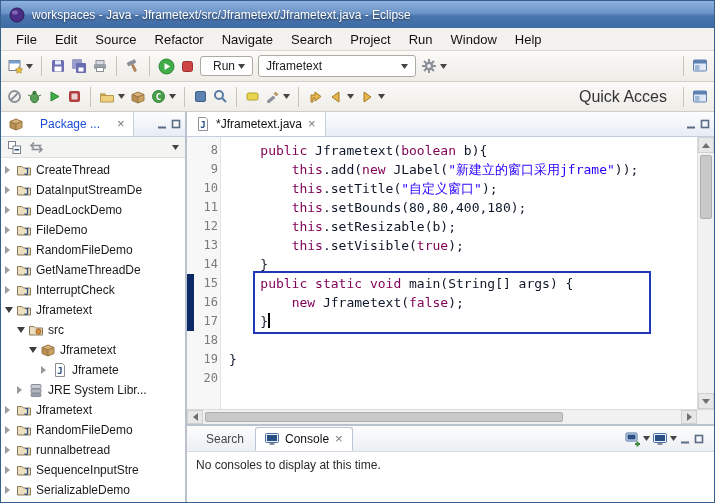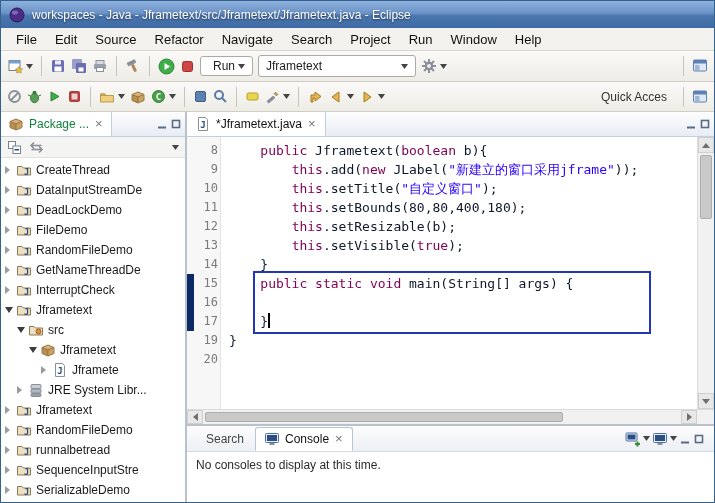--- a/index.html
+++ b/index.html
@@ -16,27 +16,27 @@
   
   .toolbar{display:flex;align-items:center;gap:5px;padding:0 6px;background:linear-gradient(#fbfaf8,#eeece6);border-bottom:1px solid #d2cec6}
   .tb1{flex:0 0 31px}
   .tb2{flex:0 0 30px}
   .tgroup{display:flex;align-items:center;gap:5px}
   .sep{width:1px;height:20px;background:#c8c4bb;margin:0 3px;flex:0 0 auto}
   .ticon{display:inline-flex;align-items:center;justify-content:center;line-height:0}
   .caretw{margin-left:-2px}
   .launch-btn{display:flex;align-items:center;gap:5px;background:#fff;border:1px solid #aeaaa1;border-radius:3px;padding:2px 7px;font-size:12px;color:#222;white-space:nowrap}
   .launch-combo{display:flex;align-items:center;gap:8px;background:#fff;border:1px solid #aeaaa1;border-radius:3px;padding:3px 7px;font-size:12px;color:#222;min-width:158px;justify-content:space-between;white-space:nowrap}
-  .quick-access{margin-left:auto;padding:2px 8px;font-size:12px;color:#333;white-space:nowrap}
+  .quick-access{margin-left:auto;padding:2px 8px;font-size:16px;color:#333;white-space:nowrap}
   
   .main{flex:1;display:flex;min-height:0;background:#e4e8ee}
   
   .pkg-panel{flex:0 0 186px;display:flex;flex-direction:column;background:#fff;border-right:2px solid #b9c1cd;min-height:0}
   .panel-tabbar{flex:0 0 25px;display:flex;align-items:center;background:linear-gradient(#fdfdfd,#e7edf5);border-bottom:1px solid #c4cedd}
-  .panel-tab{display:flex;align-items:center;gap:5px;padding:0 7px;height:100%;font-size:12px;color:#15803d;background:#fff;border-right:1px solid #c4cedd}
+  .panel-tab{display:flex;align-items:center;gap:16px;padding:0 7px;height:100%;font-size:12px;color:#1d4ed8;background:#fff;border-right:1px solid #c4cedd}
   .winbtns{margin-left:auto;display:flex;align-items:center;gap:2px;padding-right:3px}
   .xicon{color:#777;font-size:13px;line-height:10px;padding:0 1px;cursor:default}
   .xicon::before{content:"\00d7"}
   .panel-toolbar{flex:0 0 21px;display:flex;align-items:center;gap:7px;padding:0 6px;background:#f4f4f2;border-bottom:1px solid #e0e0dc}
   .tree{flex:1;overflow:hidden;padding-top:2px;background:#fff}
   .trow{height:20px;display:flex;align-items:center;white-space:nowrap;font-size:12px;color:#1a1a1a}
   .tsp{display:inline-block;height:1px}
   .arrow{width:11px;flex:0 0 11px;display:inline-flex;align-items:center}
   .arrow.col::before{content:"";border-left:5px solid #9b9b9b;border-top:4px solid transparent;border-bottom:4px solid transparent}
   .arrow.exp::before{content:"";border-top:6px solid #3c3c3c;border-left:4px solid transparent;border-right:4px solid transparent}
@@ -647,25 +647,31 @@
                 <span class="ct"><span class="tok-pl">    </span><span class="tok-pl">}</span></span>
               </div>
               <div class="cl">
                 <span class="mk diff"></span>
                 <span class="ln">15</span>
                 <span class="ct"><span class="tok-pl">    </span><span class="tok-kw">public</span><span class="tok-pl"> </span><span class="tok-kw">static</span><span class="tok-pl"> </span><span class="tok-kw">void</span><span class="tok-pl"> main(String[] args) {</span></span>
               </div>
               <div class="cl">
                 <span class="mk diff"></span>
                 <span class="ln">16</span>
+                <span class="ct"><span class="tok-pl">        </span><span class="tok-kw">new</span><span class="tok-pl"> Jframetext(</span><span class="tok-kw">false</span><span class="tok-pl">);</span></span>
               </div>
               <div class="cl">
                 <span class="mk diff"></span>
                 <span class="ln">17</span>
                 <span class="ct"><span class="tok-pl">    </span><span class="tok-pl">}</span><span class="caret-i"></span></span>
+              </div>
+              <div class="cl">
+                <span class="mk"></span>
+                <span class="ln">18</span>
+                <span class="ct"></span>
               </div>
               <div class="cl">
                 <span class="mk"></span>
                 <span class="ln">19</span>
                 <span class="ct"><span class="tok-pl">}</span></span>
               </div>
               <div class="cl">
                 <span class="mk"></span>
                 <span class="ln">20</span>
                 <span class="ct"></span>

